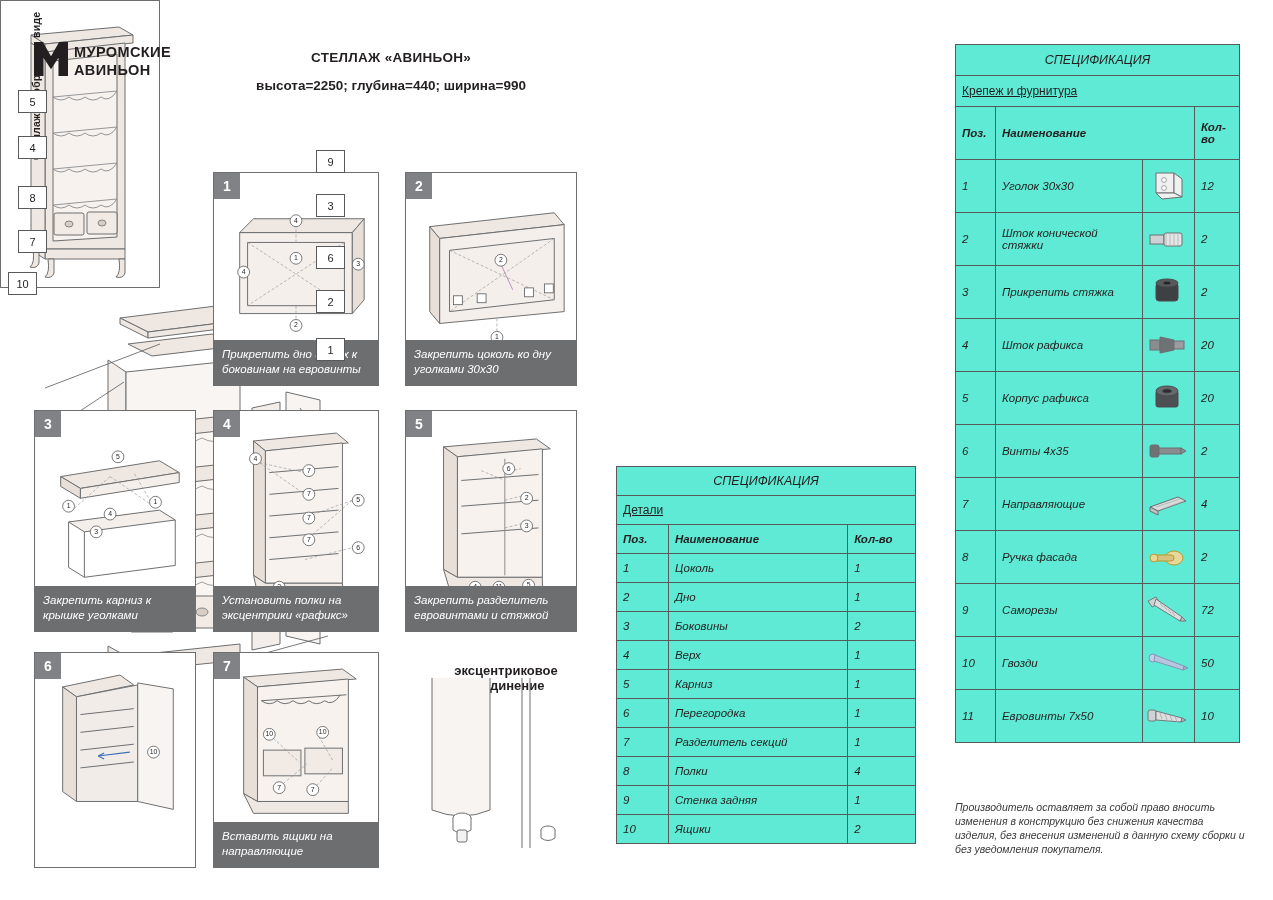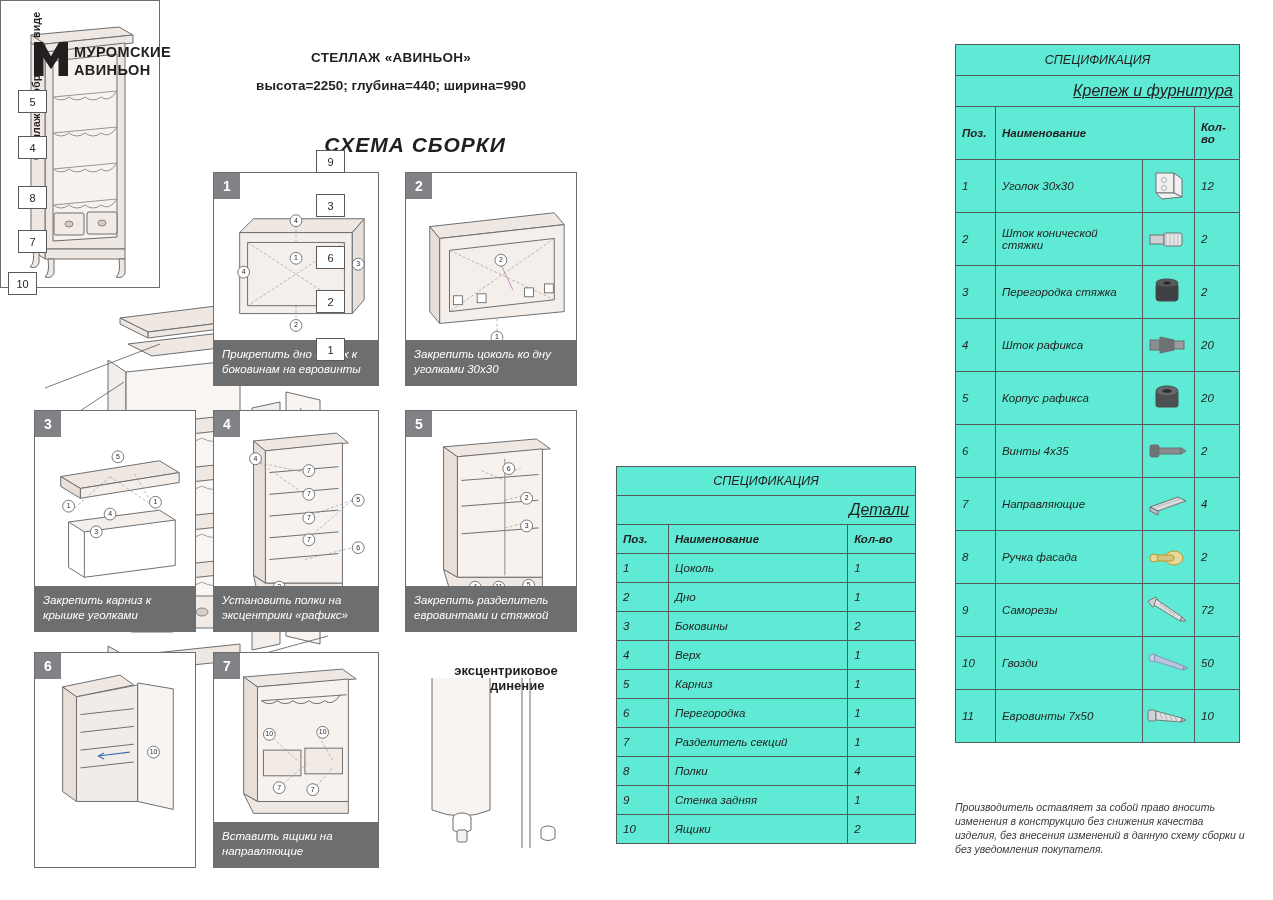--- a/index.html
+++ b/index.html
@@ -69,21 +69,21 @@
   }
 
   
   table.spec {
     border-collapse:collapse; background:#5eead4; font-size:11.5px;
   }
   table.spec td, table.spec th {
     border:1px solid #58595b; padding:4px 6px; font-weight:normal; vertical-align:middle;
   }
   table.spec .hdr-title { text-align:center; font-style:italic; font-size:12.5px; }
-  table.spec .hdr-sub { text-align:right; font-style:italic; text-decoration:underline; font-size:16px; }
+  table.spec .hdr-sub { text-align:left; text-decoration:underline; font-size:12px; }
   table.spec .colhdr { font-style:italic; font-weight:bold; font-size:11.5px; }
   table.spec td.it { font-style:italic; }
 
   #tbl-parts { position:absolute; left:616px; top:466px; width:300px; }
   #tbl-parts td, #tbl-parts th { height:20px; }
   #tbl-parts col.c1 { width:52px; }
   #tbl-parts col.c2 { width:180px; }
   #tbl-parts col.c3 { width:68px; }
 
   #tbl-hw { position:absolute; left:955px; top:44px; width:285px; }
@@ -110,21 +110,20 @@
 <div class="page">
 
   <div class="abs" id="logo">
     <div class="mark"></div>
     <div class="l1">МУРОМСКИЕ</div>
     <div class="l2">АВИНЬОН</div>
   </div>
 
   <div class="abs" id="title-main">СТЕЛЛАЖ «АВИНЬОН»</div>
   <div class="abs" id="title-dims">высота=2250; глубина=440; ширина=990</div>
-  <div class="abs" id="title-scheme">СХЕМА СБОРКИ</div>
 
   <div class="abs" id="assembled-label">Стеллаж в собранном виде</div>
   <div id="assembled">
     <svg width="158" height="286" viewBox="0 0 158 286">
       <g fill="#efe7e1" stroke="#6d6e70" stroke-width="1">
 
         <polygon points="30,34 118,26 132,34 44,43"></polygon>
         <polygon points="30,34 30,42 44,51 44,43"></polygon>
         <polygon points="44,43 132,34 132,42 44,51"></polygon>
 
@@ -647,21 +646,21 @@
             <rect x="20" y="13" width="18" height="13" rx="2" fill="#e3e5e7"></rect>
             <path d="M22,13 L22,26 M26,13 L26,26 M30,13 L30,26 M34,13 L34,26" stroke="#aeb1b4" stroke-width="0.8"></path>
               </g>
             </svg>
         </td>
         <td class="it">2</td>
       </tr>
 
       <tr>
         <td class="it">3</td>
-        <td class="it">Перегородка стяжка</td>
+        <td class="it">Прикрепить стяжка</td>
         <td class="pic">
           <svg width="46" height="38" viewBox="0 0 46 38">
               <g stroke="#4a4a4c" stroke-width="1">
             <rect x="12" y="10" width="22" height="18" rx="3" fill="#3f4043"></rect>
             <ellipse cx="23" cy="10" rx="11" ry="4" fill="#58595b"></ellipse>
             <ellipse cx="23" cy="10" rx="4" ry="1.6" fill="#222"></ellipse>
               </g>
             </svg>
         </td>
         <td class="it">2</td>

